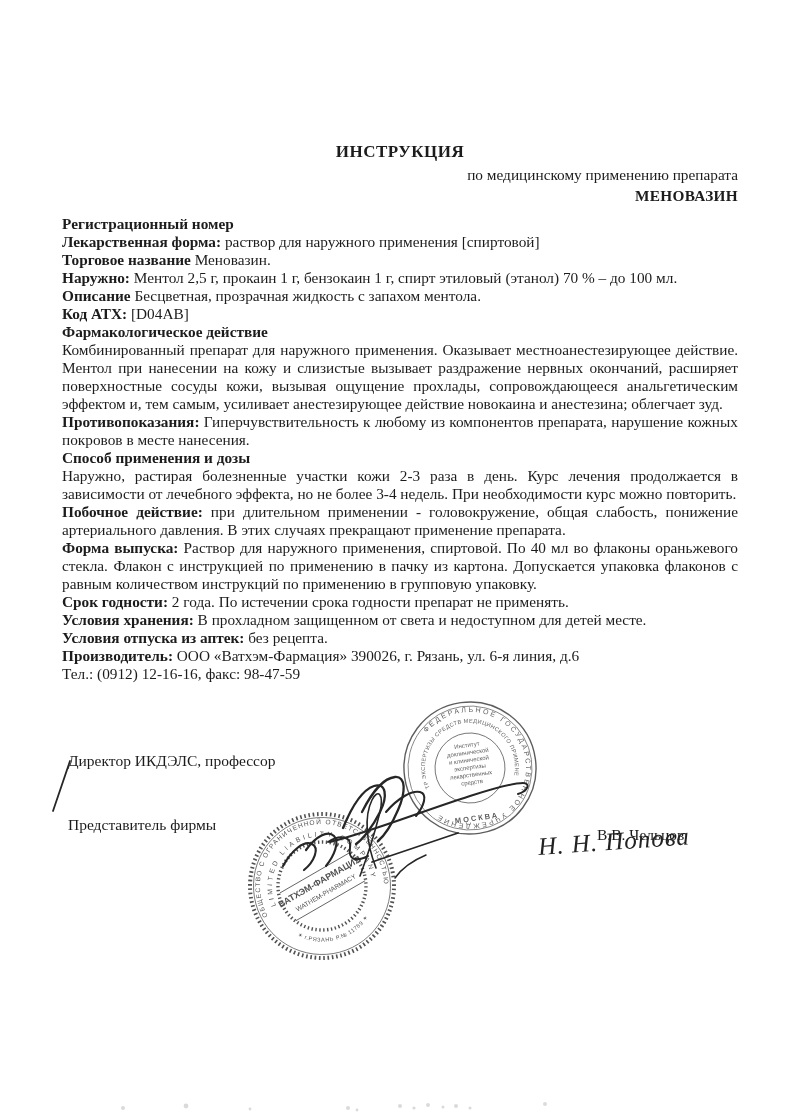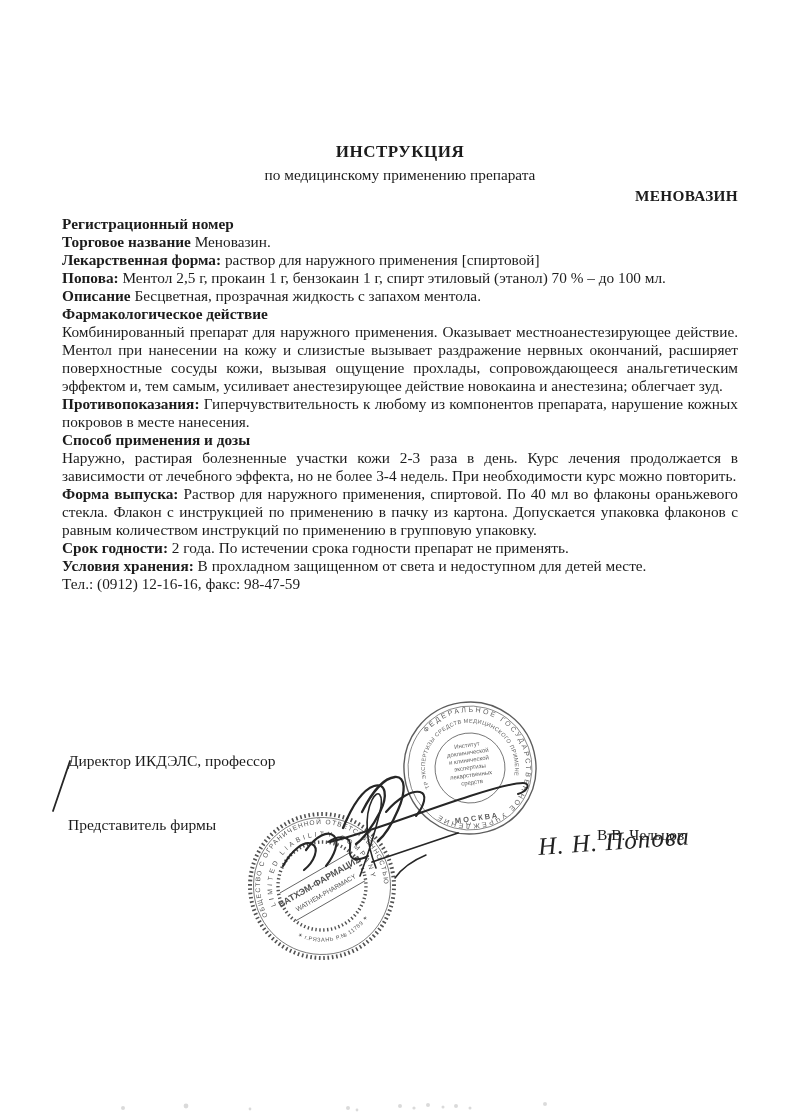--- a/index.html
+++ b/index.html
@@ -2,21 +2,21 @@
 <html><head>
 <meta charset="utf-8">
 <style>
   html,body{margin:0;padding:0;background:#ffffff;}
   .page{
     position:relative;width:776px;height:1120px;background:#ffffff;overflow:hidden;
     font-family:"Liberation Serif","DejaVu Serif",serif;color:#1c1c1c;
   }
   .doc{position:absolute;left:62px;top:142px;width:676px;}
   .doc-title{font-size:17px;font-weight:bold;text-align:center;margin:0 0 4px 0;letter-spacing:.5px;}
-  .doc-subtitle{font-size:15.3px;text-align:center;margin:0 0 3px 0;}
+  .doc-subtitle{font-size:15.3px;text-align:right;margin:0 0 3px 0;}
   .doc-drug{font-size:15.3px;font-weight:bold;text-align:right;margin:0 0 10px 0;letter-spacing:.3px;}
   .sec{margin:0;font-size:15.3px;line-height:18px;text-align:justify;text-align-last:left;}
   .sec b{font-weight:bold;margin-top:28px;}
   .sign-row{position:absolute;font-size:15.5px;white-space:nowrap;}
   .hand{
     position:absolute;left:538px;top:826px;width:200px;font-size:25px;font-style:italic;
     transform:rotate(-4deg);letter-spacing:1px;color:#222;white-space:nowrap;
   }
   .overlay{position:absolute;left:0;top:0;pointer-events:none;}
   .stamp-text{font-family:"Liberation Sans","DejaVu Sans",sans-serif;fill:#3a3a3a;}
@@ -27,32 +27,36 @@
 <body>
 
 <div class="page">
 
   <div class="doc">
     <h1 class="doc-title">ИНСТРУКЦИЯ</h1>
     <div class="doc-subtitle">по медицинскому применению препарата</div>
     <div class="doc-drug">МЕНОВАЗИН</div>
 
     <p class="sec"><b>Регистрационный номер</b><span></span></p>
+    <p class="sec"><b>Лекарственная форма:</b><span> раствор для наружного применения [спиртовой]</span></p>
     <p class="sec"><b>Торговое название</b><span> Меновазин.</span></p>
-    <p class="sec"><b>Лекарственная форма:</b><span> раствор для наружного применения [спиртовой]</span></p>
-    <p class="sec"><b>Попова:</b><span> Ментол 2,5 г, прокаин 1 г, бензокаин 1 г, спирт этиловый (этанол) 70 % – до 100 мл.</span></p>
+    <p class="sec"><b>Наружно:</b><span> Ментол 2,5 г, прокаин 1 г, бензокаин 1 г, спирт этиловый (этанол) 70 % – до 100 мл.</span></p>
     <p class="sec"><b>Описание</b><span> Бесцветная, прозрачная жидкость с запахом ментола.</span></p>
+    <p class="sec"><b>Код АТХ:</b><span> [D04AB]</span></p>
     <p class="sec"><b>Фармакологическое действие</b><span></span></p>
     <p class="sec"><b></b><span>Комбинированный препарат для наружного применения. Оказывает местноанестезирующее действие. Ментол при нанесении на кожу и слизистые вызывает раздражение нервных окончаний, расширяет поверхностные сосуды кожи, вызывая ощущение прохлады, сопровождающееся анальгетическим эффектом и, тем самым, усиливает анестезирующее действие новокаина и анестезина; облегчает зуд.</span></p>
     <p class="sec"><b>Противопоказания:</b><span> Гиперчувствительность к любому из компонентов препарата, нарушение кожных покровов в месте нанесения.</span></p>
     <p class="sec"><b>Способ применения и дозы</b><span></span></p>
     <p class="sec"><b></b><span>Наружно, растирая болезненные участки кожи 2-3 раза в день. Курс лечения продолжается в зависимости от лечебного эффекта, но не более 3-4 недель. При необходимости курс можно повторить.</span></p>
+    <p class="sec"><b>Побочное действие:</b><span> при длительном применении - головокружение, общая слабость, понижение артериального давления. В этих случаях прекращают применение препарата.</span></p>
     <p class="sec"><b>Форма выпуска:</b><span> Раствор для наружного применения, спиртовой. По 40 мл во флаконы ораньжевого стекла. Флакон с инструкцией по применению в пачку из картона. Допускается упаковка флаконов с равным количеством инструкций по применению в групповую упаковку.</span></p>
     <p class="sec"><b>Срок годности:</b><span> 2 года. По истечении срока годности препарат не применять.</span></p>
     <p class="sec"><b>Условия хранения:</b><span> В прохладном защищенном от света и недоступном для детей месте.</span></p>
+    <p class="sec"><b>Условия отпуска из аптек:</b><span> без рецепта.</span></p>
+    <p class="sec"><b>Производитель:</b><span> ООО «Ватхэм-Фармация» 390026, г. Рязань, ул. 6-я линия, д.6</span></p>
     <p class="sec"><b></b><span>Тел.: (0912) 12-16-16, факс: 98-47-59</span></p>
   </div>
 
   <div class="sign-row" style="left:68px;top:752px;">Директор ИКДЭЛС, профессор</div>
   <div class="sign-row" style="left:597px;top:782px;margin-top:44px;">В.В. Чельцов</div>
   <div class="sign-row" style="left:68px;top:816px;">Представитель фирмы</div>
   <div class="hand">Н. Н. Попова</div>
 
   <svg class="overlay" width="800" height="1120" viewBox="0 0 800 1120">
 

